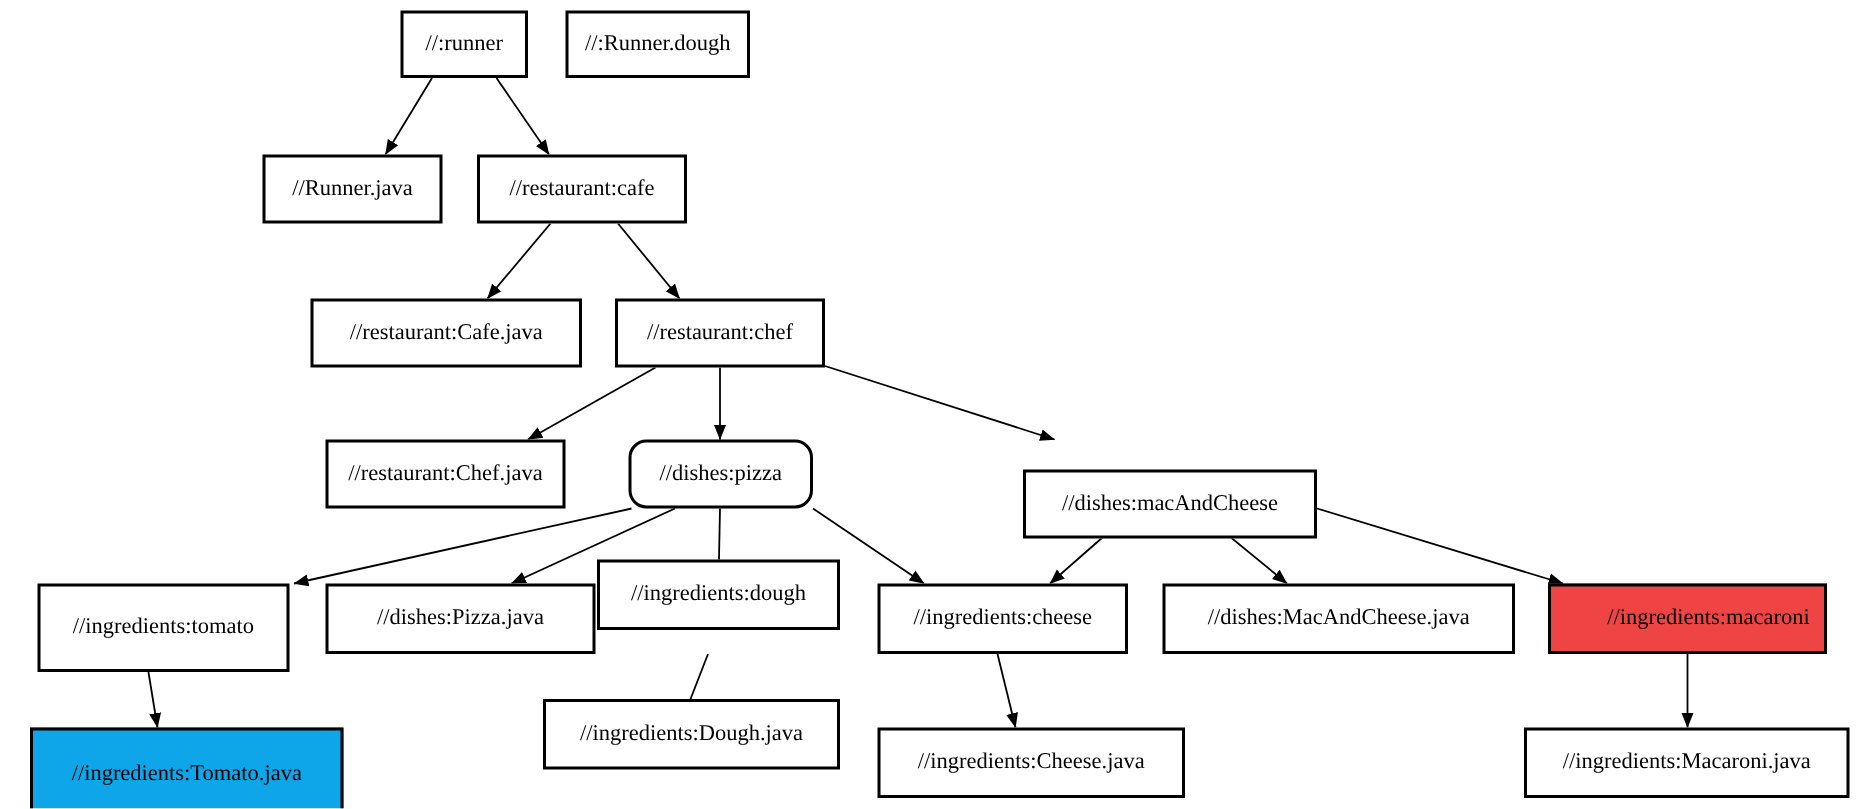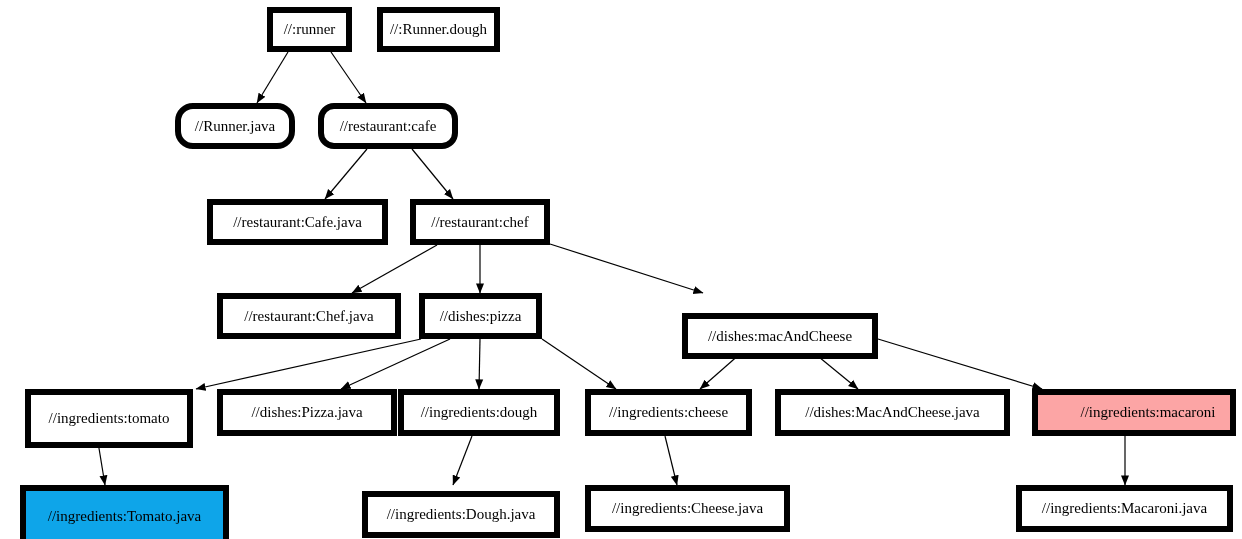--- a/index.html
+++ b/index.html
@@ -19,21 +19,21 @@
     position: absolute;
     left: 0;
     top: 0;
     width: 1242px;
     height: 539px;
     display: block;
   }
   .node {
     position: absolute;
     box-sizing: border-box;
-    border: 6px solid #4c1d95;
+    border: 2px solid #4c1d95;
     background: #ffffff;
     display: flex;
     align-items: center;
     justify-content: center;
     font-size: 15px;
     color: #000000;
     white-space: nowrap;
     line-height: 1;
   }
 </style>
@@ -68,63 +68,63 @@
         <line x1="1125" y1="436" x2="1125" y2="485" stroke="#000000" stroke-width="1.2" marker-end="url(#arrowhead)"></line>
       </g>
   </svg>
   <div id="node-layer">
       <div class="node" style="left: 267px; top: 7px; width: 85px; height: 45px; border-color: rgb(0, 0, 0); background: rgb(255, 255, 255);">
         <span>//:runner</span>
       </div>
       <div class="node" style="left: 377px; top: 7px; width: 123px; height: 45px; border-color: rgb(0, 0, 0); background: rgb(255, 255, 255);">
         <span>//:Runner.dough</span>
       </div>
-      <div class="node" style="left: 175px; top: 103px; width: 120px; height: 46px; border-color: rgb(0, 0, 0); background: rgb(255, 255, 255); border-radius: 18px;">
+      <div class="node" style="left: 175px; top: 103px; width: 120px; height: 46px; border-color: rgb(0, 0, 0); background: rgb(255, 255, 255);">
         <span>//Runner.java</span>
       </div>
-      <div class="node" style="left: 318px; top: 103px; width: 140px; height: 46px; border-color: rgb(0, 0, 0); background: rgb(255, 255, 255); border-radius: 16px;">
+      <div class="node" style="left: 318px; top: 103px; width: 140px; height: 46px; border-color: rgb(0, 0, 0); background: rgb(255, 255, 255);">
         <span>//restaurant:cafe</span>
       </div>
       <div class="node" style="left: 207px; top: 199px; width: 181px; height: 46px; border-color: rgb(0, 0, 0); background: rgb(255, 255, 255);">
         <span>//restaurant:Cafe.java</span>
       </div>
       <div class="node" style="left: 410px; top: 199px; width: 140px; height: 46px; border-color: rgb(0, 0, 0); background: rgb(255, 255, 255); text-align: right;">
         <span>//restaurant:chef</span>
       </div>
-      <div class="node" style="left: 217px; top: 293px; width: 184px; height: 46px; border-color: rgb(0, 0, 0); background: rgb(255, 255, 255);">
+      <div class="node" style="left: 217px; top: 293px; width: 160px; height: 46px; border-color: rgb(0, 0, 0); background: rgb(255, 255, 255);">
         <span>//restaurant:Chef.java</span>
       </div>
-      <div class="node" style="left: 419px; top: 293px; width: 123px; height: 46px; border-color: rgb(0, 0, 0); background: rgb(255, 255, 255);">
+      <div class="node" style="left: 419px; top: 293px; width: 123px; height: 46px; border-color: rgb(0, 0, 0); background: rgb(255, 255, 255); border-radius: 12px;">
         <span>//dishes:pizza</span>
       </div>
       <div class="node" style="left: 682px; top: 293px; width: 196px; height: 46px; border-color: rgb(0, 0, 0); background: rgb(255, 255, 255); margin-top: 20px;">
         <span>//dishes:macAndCheese</span>
       </div>
       <div class="node" style="left: 25px; top: 389px; width: 168px; height: 59px; border-color: rgb(0, 0, 0); background: rgb(255, 255, 255);">
         <span>//ingredients:tomato</span>
       </div>
       <div class="node" style="left: 217px; top: 389px; width: 180px; height: 47px; border-color: rgb(0, 0, 0); background: rgb(255, 255, 255); align-items: center;">
         <span>//dishes:Pizza.java</span>
       </div>
-      <div class="node" style="left: 398px; top: 389px; width: 162px; height: 47px; border-color: rgb(0, 0, 0); background: rgb(255, 255, 255);">
+      <div class="node" style="left: 398px; top: 373px; width: 162px; height: 47px; border-color: rgb(0, 0, 0); background: rgb(255, 255, 255);">
         <span>//ingredients:dough</span>
       </div>
       <div class="node" style="left: 585px; top: 389px; width: 167px; height: 47px; border-color: rgb(0, 0, 0); background: rgb(255, 255, 255);">
         <span>//ingredients:cheese</span>
       </div>
       <div class="node" style="left: 775px; top: 389px; width: 235px; height: 47px; border-color: rgb(0, 0, 0); background: rgb(255, 255, 255);">
         <span>//dishes:MacAndCheese.java</span>
       </div>
-      <div class="node" style="left: 1032px; top: 389px; width: 204px; height: 47px; border-color: rgb(0, 0, 0); background: #fca5a5; padding-left: 28px;">
+      <div class="node" style="left: 1032px; top: 389px; width: 186px; height: 47px; border-color: rgb(0, 0, 0); background: #ef4444; padding-left: 28px;">
         <span>//ingredients:macaroni</span>
       </div>
       <div class="node" style="left: 4px; top: 485px; width: 209px; height: 62px; border-color: rgb(0, 0, 0); background: #0ea5e9; margin-left: 16px;">
         <span>//ingredients:Tomato.java</span>
       </div>
-      <div class="node" style="left: 362px; top: 491px; width: 198px; height: 47px; border-color: rgb(0, 0, 0); background: rgb(255, 255, 255);">
+      <div class="node" style="left: 362px; top: 466px; width: 198px; height: 47px; border-color: rgb(0, 0, 0); background: rgb(255, 255, 255);">
         <span>//ingredients:Dough.java</span>
       </div>
       <div class="node" style="left: 585px; top: 485px; width: 205px; height: 47px; border-color: rgb(0, 0, 0); background: rgb(255, 255, 255);">
         <span>//ingredients:Cheese.java</span>
       </div>
       <div class="node" style="left: 1016px; top: 485px; width: 217px; height: 47px; border-color: rgb(0, 0, 0); background: rgb(255, 255, 255);">
         <span>//ingredients:Macaroni.java</span>
       </div>
     </div>
 </div>

